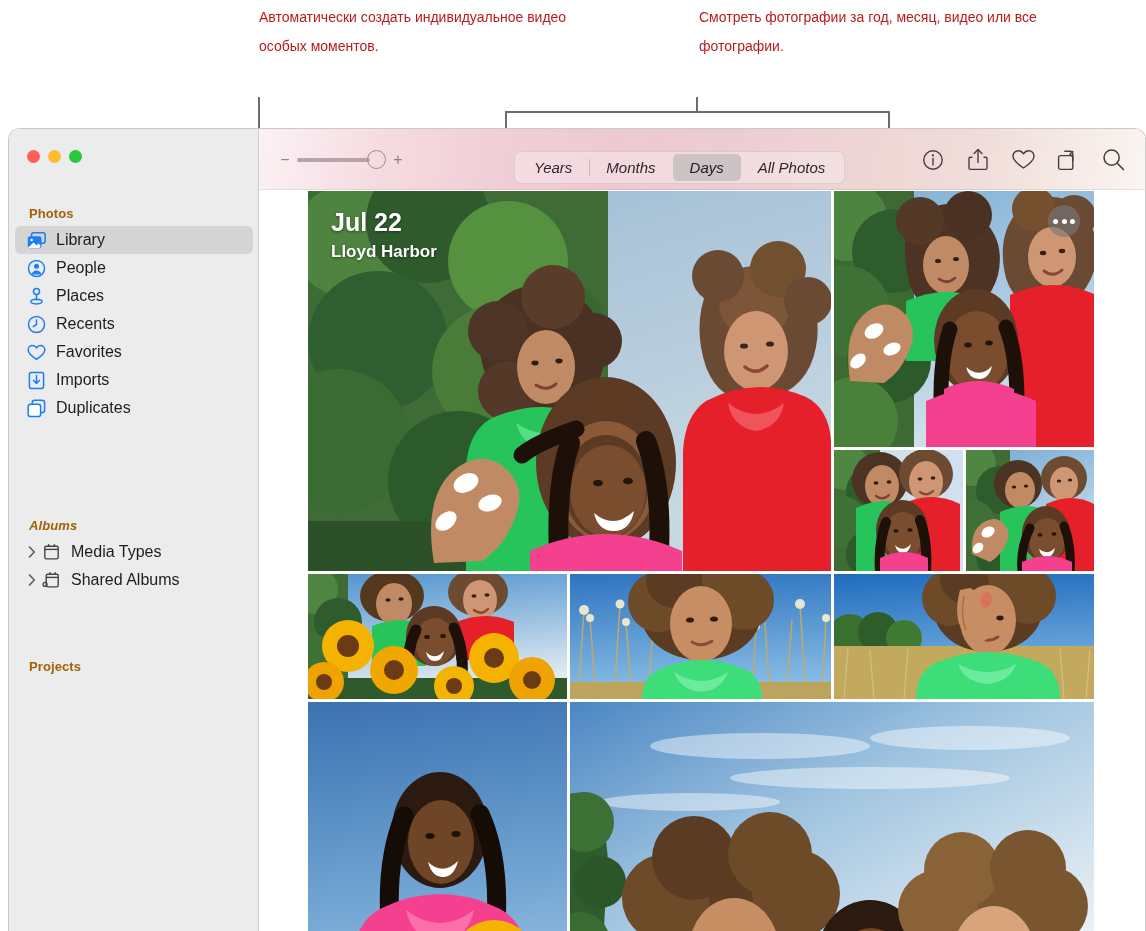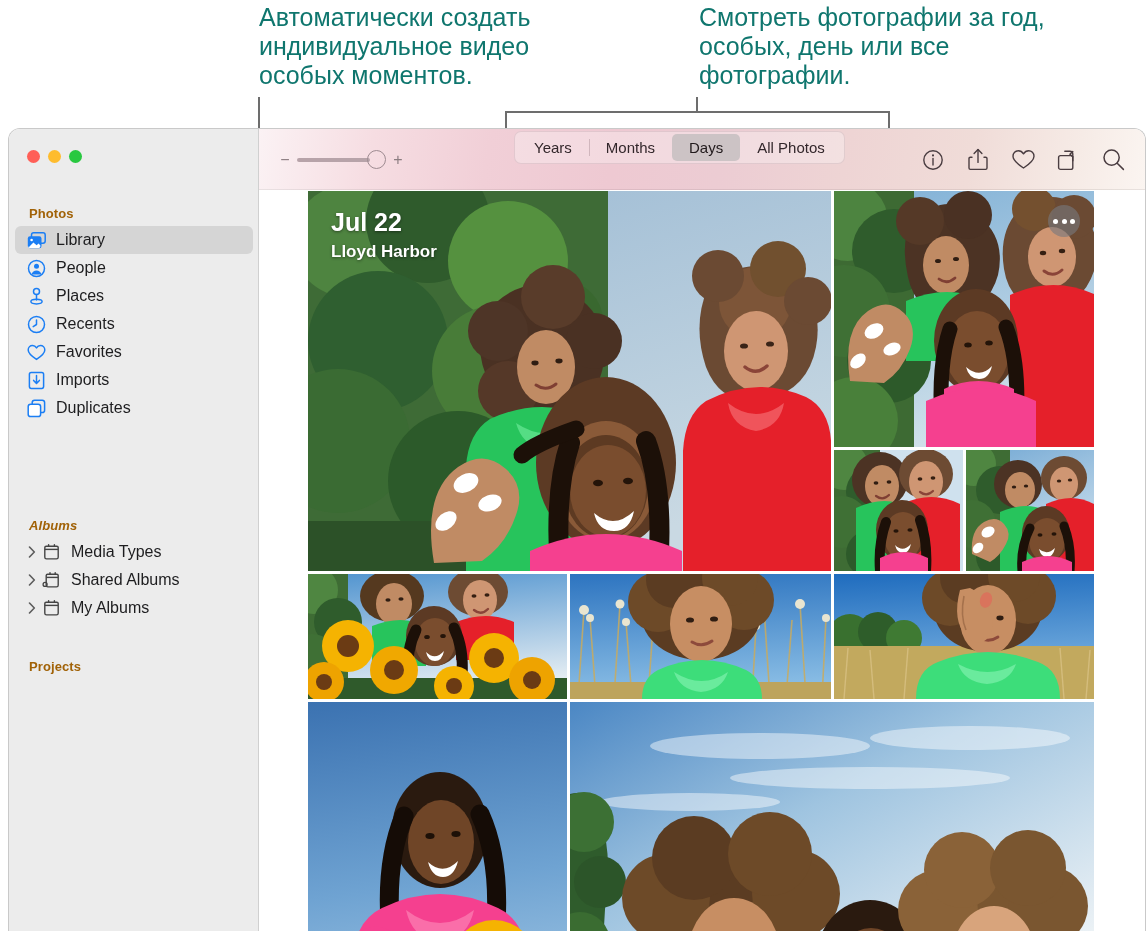--- a/index.html
+++ b/index.html
@@ -12,23 +12,23 @@
     height: 931px;
     position: relative;
     overflow: hidden;
     font-family: "Liberation Sans", sans-serif;
     -webkit-font-smoothing: antialiased;
   }
 
   
   .callout {
     position: absolute;
-    font-size: 25px;
+    font-size: 14px;
     line-height: 29px;
-    color: #0f766e;
+    color: #b91c1c;
     font-family: "Liberation Sans", sans-serif;
   }
   #callout-left  { left: 259px; top: 3px;  width: 345px; }
   #callout-right { left: 699px; top: 3px;  width: 360px; }
 
   .leader { position: absolute; background: #6d6d6d; }
 
   
   #leader-left-v {
     left: 258px; top: 97px; width: 2px; height: 148px;
@@ -155,29 +155,30 @@
   }
   #zs-knob {
     width: 17px; height: 17px; border-radius: 50%;
     border: 1.6px solid #9e8b91; background: transparent;
     margin-left: -9px; margin-right: 6px;
   }
 
   
   #segmented {
     position: absolute;
-    left: 255px; top: 2px;
+    left: 255px; top: 22px;
     height: 33px;
     display: flex;
     align-items: center;
     background: rgba(255,255,255,0.30);
     border: 1px solid rgba(150,120,130,0.20);
     border-radius: 7px;
     box-sizing: border-box;
     padding: 2px;
+    font-style: italic;
   }
   .seg {
     position: relative;
     height: 27px;
     display: flex; align-items: center; justify-content: center;
     padding: 0 17px;
     font-size: 15px;
     color: #33272b;
     border-radius: 5px;
     white-space: nowrap;
@@ -252,21 +253,21 @@
     width: 5px; height: 5px; border-radius: 50%;
     background: #ffffff;
     display: block;
   }
 </style>
 </head>
 <body>
 
 <div class="callout" id="callout-left">Автоматически создать индивидуальное видео особых моментов.</div>
 
-<div class="callout" id="callout-right">Смотреть фотографии за год, особых, день или все фотографии.</div>
+<div class="callout" id="callout-right">Смотреть фотографии за год, месяц, видео или все фотографии.</div>
 
 <div class="leader" id="leader-left-v"></div>
 <div class="leader" id="leader-left-h"></div>
 <div class="leader" id="leader-right-stem"></div>
 <div class="leader" id="leader-right-top"></div>
 <div class="leader" id="leader-right-l"></div>
 <div class="leader" id="leader-right-r"></div>
 
 <div id="window">
 
@@ -387,35 +388,20 @@
           <svg width="19" height="18" viewBox="0 0 19 18">
             <path d="M5.6 3.2 L14.8 3.2 Q16.2 3.2 16.2 4.6 L16.2 14.2 Q16.2 15.9 14.5 15.9 L5.9 15.9 Q4.2 15.9 4.2 14.2 L4.2 4.6 Q4.2 3.2 5.6 3.2 Z" fill="none" stroke="#444444" stroke-width="1.4"></path>
             <path d="M8 3.2 L8 1.6 M13.2 3.2 L13.2 1.6" stroke="#444444" stroke-width="1.4" stroke-linecap="round"></path>
             <path d="M4.3 6.4 L16.1 6.4" stroke="#444444" stroke-width="1.4"></path>
             <circle cx="3.1" cy="13.4" r="2" fill="none" stroke="#444444" stroke-width="1.3"></circle>
           </svg>
         </span>
         <span class="slabel">Shared Albums</span>
       </div>
 
-      <div class="side-item">
-        <span class="disc">
-          <svg width="8" height="12" viewBox="0 0 8 12">
-              <path d="M1.5 1 L6.3 6 L1.5 11" fill="none" stroke="#5c5c5c" stroke-width="1.6" stroke-linecap="round" stroke-linejoin="round"></path>
-            </svg>
-        </span>
-        <span class="sicon">
-          <svg width="19" height="18" viewBox="0 0 19 18">
-            <path d="M4.2 3.2 L14.8 3.2 Q16.2 3.2 16.2 4.6 L16.2 14.2 Q16.2 15.9 14.5 15.9 L4.5 15.9 Q2.8 15.9 2.8 14.2 L2.8 4.6 Q2.8 3.2 4.2 3.2 Z" fill="none" stroke="#444444" stroke-width="1.4"></path>
-            <path d="M6.6 3.2 L6.6 1.6 M12.4 3.2 L12.4 1.6" stroke="#444444" stroke-width="1.4" stroke-linecap="round"></path>
-            <path d="M2.9 6.4 L16.1 6.4" stroke="#444444" stroke-width="1.4"></path>
-          </svg>
-        </span>
-        <span class="slabel">My Albums</span>
-      </div>
     </div>
 
     <div class="section-title" id="title-projects">Projects</div>
 
   </div>
 
   <div id="toolbar">
 
     <div id="zoom-slider">
       <span class="zs-minus">−</span>

